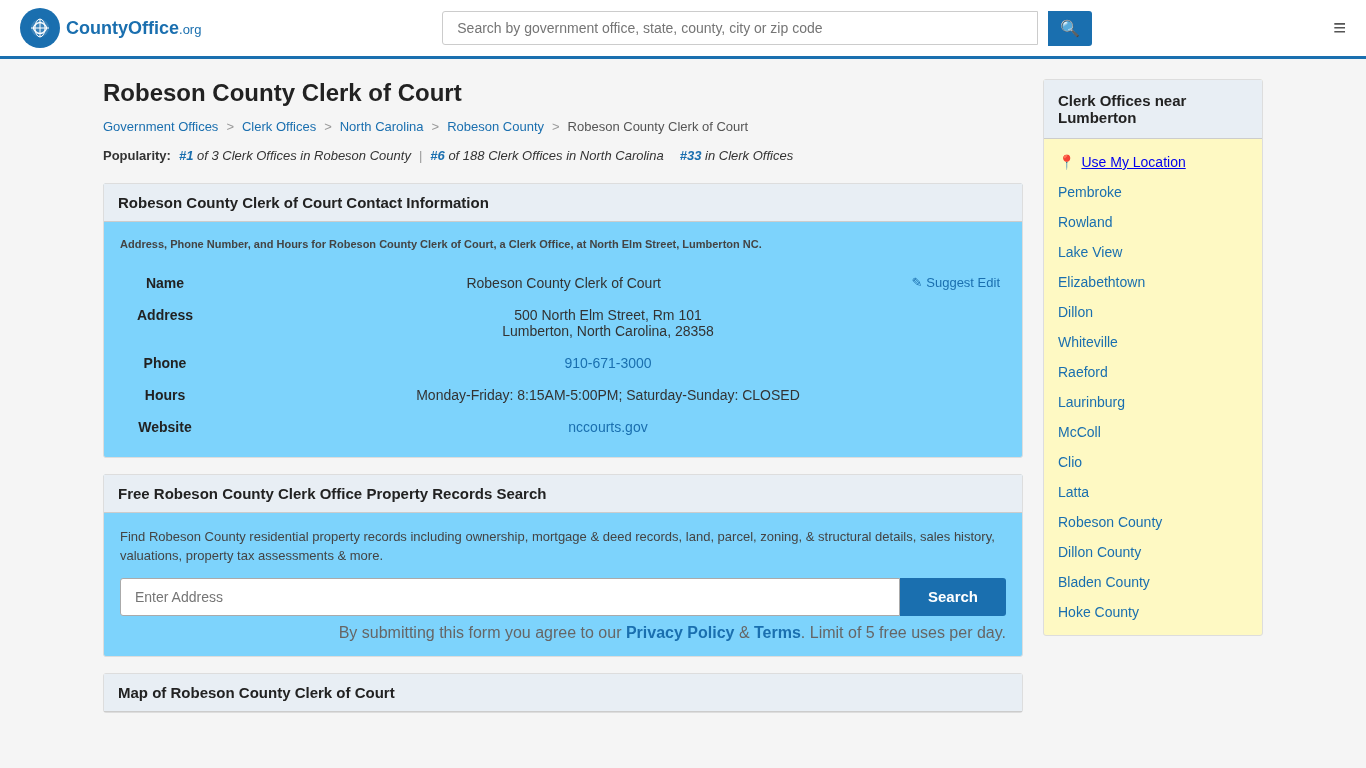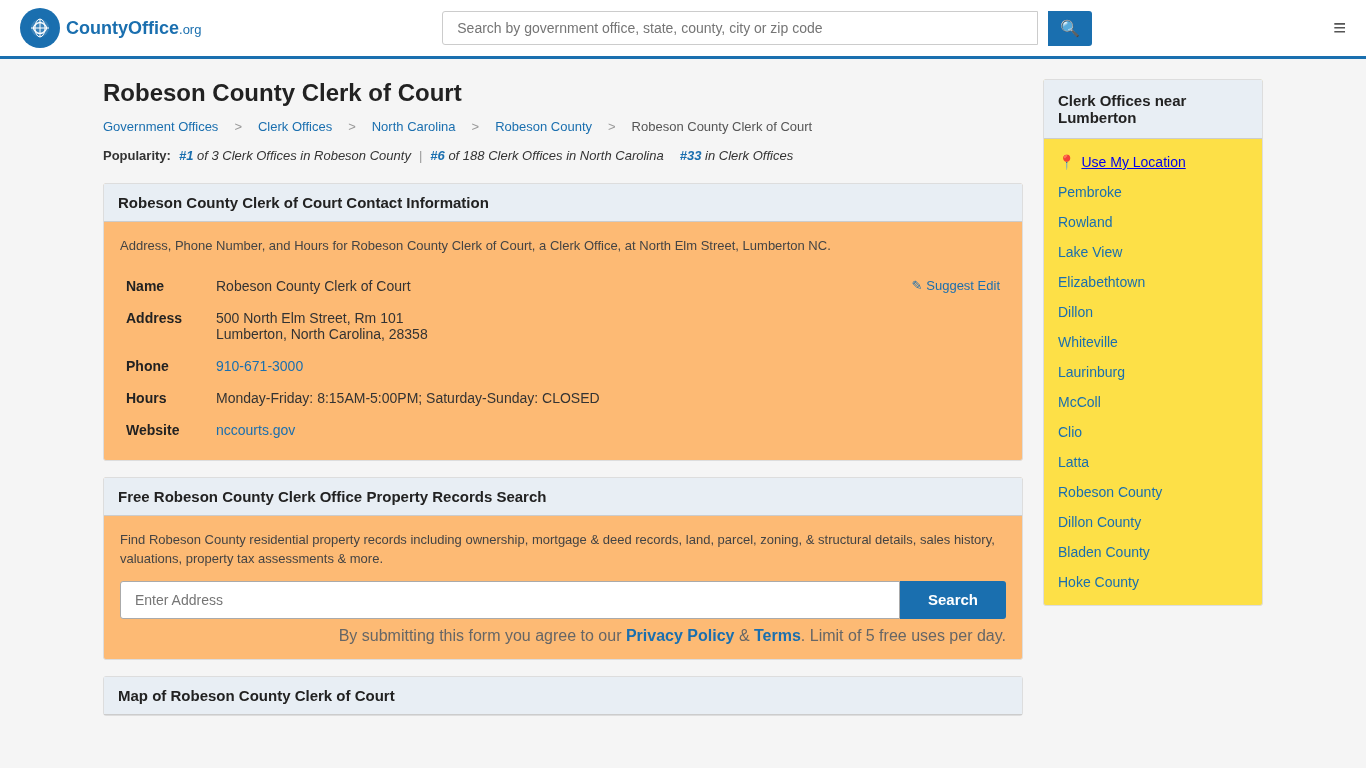--- a/index.html
+++ b/index.html
@@ -82,21 +82,21 @@
     }
 
     
     .breadcrumb {
       font-size: 13px;
       color: #555;
       margin-bottom: 14px;
       display: flex;
       flex-wrap: wrap;
       align-items: center;
-      gap: 16px;
+      gap: 8px;
     }
     .breadcrumb a { color: #1a6faf; text-decoration: none; }
     .breadcrumb .sep { color: #999; }
 
     
     .popularity-bar {
       font-size: 13px;
       color: #333;
       margin-bottom: 20px;
       display: flex;
@@ -104,44 +104,45 @@
       gap: 8px;
       align-items: flex-start;
     }
     .popularity-bar .label { font-weight: bold; }
     .pop-item { color: #333; font-style: italic; }
     .pop-item strong { color: #1a6faf; font-weight: bold; }
     .pop-divider { color: #999; }
 
     
     .section {
-      background: #fdba74;
+      background: #7dd3fc;
       border: 1px solid #ddd;
       border-radius: 3px;
       margin-bottom: 16px;
     }
     .section-header {
       background: #e8eef4;
       padding: 10px 14px;
       font-size: 15px;
       font-weight: bold;
       color: #222;
       border-bottom: 1px solid #ccc;
     }
     .section-body { padding: 14px 16px; }
 
     .contact-desc {
-      font-size: 13px;
+      font-size: 11px;
       color: #444;
       margin-bottom: 14px;
       line-height: 1.5;
+      font-weight: bold;
     }
 
     .info-table { width: 100%; border-collapse: collapse; }
-    .info-table tr td { padding: 8px 6px; vertical-align: top; font-size: 14px; }
+    .info-table tr td { padding: 8px 6px; vertical-align: top; font-size: 14px; text-align: center; }
     .info-table tr td:first-child { font-weight: bold; width: 90px; color: #222; }
     .info-table tr td a { color: #1a6faf; text-decoration: none; }
 
     .suggest-edit {
       float: right;
       color: #1a6faf;
       font-size: 13px;
       text-decoration: none;
       cursor: pointer;
       display: flex;
@@ -181,21 +182,21 @@
     }
     .form-disclaimer {
       font-size: 16px;
       color: #666;
       text-align: right;
     }
     .form-disclaimer a { color: #1a6faf; text-decoration: none; font-weight: bold; }
 
     
     .sidebar-box {
-      background: #fde047;
+      background: #fef9c3;
       border: 1px solid #ddd;
       border-radius: 3px;
     }
     .sidebar-title {
       background: #e8eef4;
       padding: 12px 14px;
       font-size: 15px;
       font-weight: bold;
       color: #222;
       border-bottom: 1px solid #ccc;
@@ -376,20 +377,23 @@
         <div class="sidebar-item">
           <a href="#">Elizabethtown</a>
         </div>
         <div class="sidebar-item">
           <a href="#">Dillon</a>
         </div>
         <div class="sidebar-item">
           <a href="#">Whiteville</a>
         </div>
         <div class="sidebar-item">
+          <a href="#">Raeford</a>
+        </div>
+        <div class="sidebar-item">
           <a href="#">Laurinburg</a>
         </div>
         <div class="sidebar-item">
           <a href="#">McColl</a>
         </div>
         <div class="sidebar-item">
           <a href="#">Clio</a>
         </div>
         <div class="sidebar-item">
           <a href="#">Latta</a>

